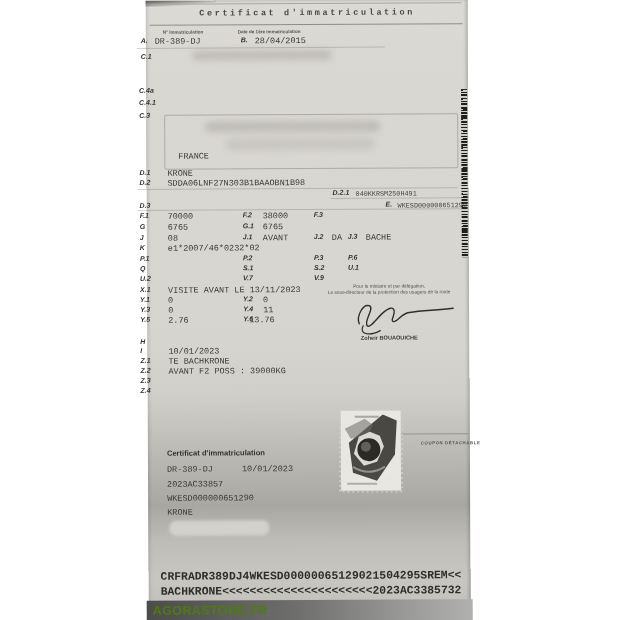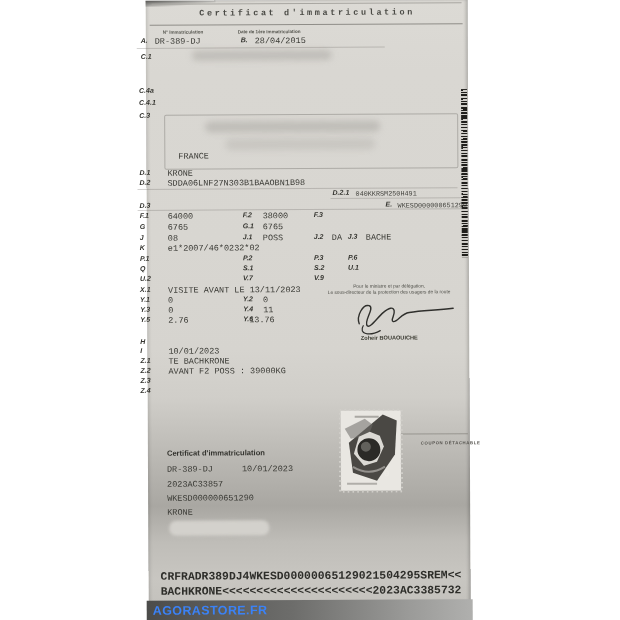--- a/index.html
+++ b/index.html
@@ -21,21 +21,21 @@
   .lb{font-style:italic;font-weight:700;font-size:7px;color:#34342f;}
   .v{font-family:"Liberation Mono",monospace;font-size:8.5px;color:#3b3b36;}
   .vs{font-family:"Liberation Mono",monospace;font-size:6.8px;color:#44443f;}
   .min{font-size:4.8px;color:#4c4c46;text-align:center;width:152px;}
   .sname{font-size:5.6px;font-weight:700;color:#38382f;text-align:center;width:152px;}
   .ct{font-weight:700;font-size:7.6px;color:#33332e;}
   .cv{font-family:"Liberation Mono",monospace;font-size:8.5px;color:#3a3a35;}
   .cd{font-size:4.3px;font-weight:700;letter-spacing:.6px;color:#55534e;}
   .mrz{font-family:"Liberation Mono",monospace;font-size:11.4px;font-weight:700;
        color:#2e2e2a;letter-spacing:0;}
-  .wm{font-size:12.5px;font-weight:700;color:#3b82f6;letter-spacing:.4px;}
+  .wm{font-size:12.5px;font-weight:700;color:#4d7c0f;letter-spacing:.4px;}
   .hr{position:absolute;height:1px;background:#8f8d88;}
   .hrf{position:absolute;height:1px;background:rgba(100,98,92,.28);}
   .cbox{position:absolute;border:1px solid #adaba6;border-radius:2px;}
   .blob{position:absolute;background:rgba(150,148,142,.38);filter:blur(3px);border-radius:6px;}
   .blob-light{position:absolute;background:#d3d1cc;filter:blur(1.5px);border-radius:7px;}
   .barcode{position:absolute;left:461px;top:90px;width:6px;height:168px;background-color:#cfcdc8;
     background-image:repeating-linear-gradient(180deg,#201f1c 0 1.3px,transparent 1.3px 2.9px),
                      repeating-linear-gradient(180deg,#201f1c 0 .9px,transparent .9px 4.7px);}
 </style>
 </head>
@@ -77,34 +77,34 @@
   <div class="hrf" style="left:137px;top:188px;width:320px"></div>
   <span class="abs lb" style="left:332px;top:189px">D.2.1</span>
   <span class="abs vs" style="left:355px;top:190px">040KKRSM250H491</span>
   <div class="hrf" style="left:330px;top:198px;width:130px"></div>
   <span class="abs lb" style="left:139px;top:201px">D.3</span>
   <span class="abs lb" style="left:385px;top:201px">E.</span>
   <span class="abs vs" style="left:397px;top:202px">WKESD000000651290</span>
   <div class="hrf" style="left:137px;top:209px;width:326px"></div>
 
   <span class="abs lb" style="left:139px;top:211px">F.1</span>
-  <span class="abs v" style="left:167px;top:211px">64000</span>
+  <span class="abs v" style="left:167px;top:211px">70000</span>
   <span class="abs lb" style="left:242px;top:211px">F.2</span>
   <span class="abs v" style="left:262px;top:211px">38000</span>
   <span class="abs lb" style="left:313px;top:211px">F.3</span>
 
   <span class="abs lb" style="left:139px;top:222px">G</span>
   <span class="abs v" style="left:167px;top:222px">6765</span>
   <span class="abs lb" style="left:242px;top:222px">G.1</span>
   <span class="abs v" style="left:262px;top:222px">6765</span>
 
   <span class="abs lb" style="left:139px;top:233px">J</span>
   <span class="abs v" style="left:167px;top:233px">08</span>
   <span class="abs lb" style="left:242px;top:233px">J.1</span>
-  <span class="abs v" style="left:262px;top:233px">POSS</span>
+  <span class="abs v" style="left:262px;top:233px">AVANT</span>
   <span class="abs lb" style="left:313px;top:233px">J.2</span>
   <span class="abs v" style="left:331px;top:233px">DA</span>
   <span class="abs lb" style="left:347px;top:233px">J.3</span>
   <span class="abs v" style="left:365px;top:233px">BACHE</span>
 
   <span class="abs lb" style="left:139px;top:243px">K</span>
   <span class="abs v" style="left:167px;top:243px">e1*2007/46*0232*02</span>
 
   <span class="abs lb" style="left:139px;top:254px">P.1</span>
   <span class="abs lb" style="left:242px;top:254px">P.2</span>

